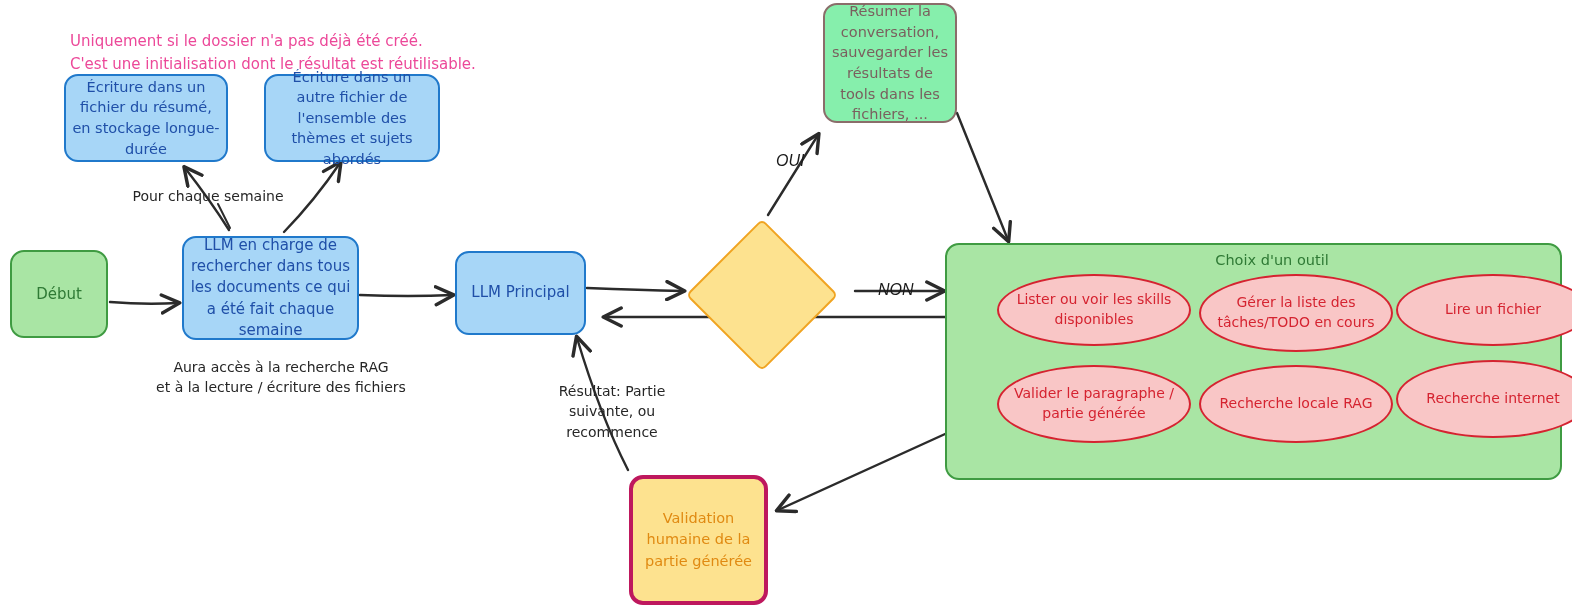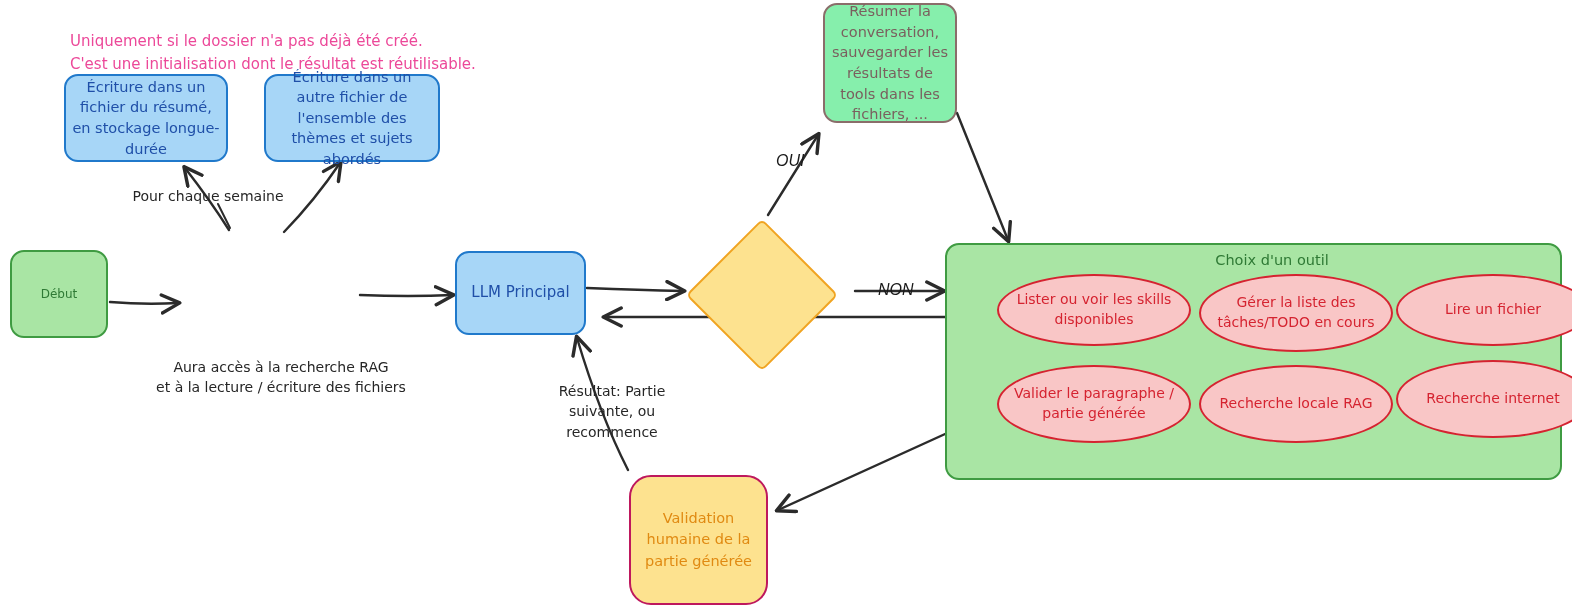--- a/index.html
+++ b/index.html
@@ -44,21 +44,21 @@
     box-sizing: border-box;
     white-space: pre-line;
   }
 
   
   .n-start {
     background: #a9e5a4;
     border: 2px solid #3f9b42;
     border-radius: 14px;
     color: #2f7a35;
-    font-size: 12px;
+    font-size: 15px;
     line-height: 1.35;
   }
 
   
   .n-blue {
     background: #a7d6f7;
     border: 2px solid #2079cb;
     border-radius: 14px;
     color: #1f4fa8;
     font-size: 15px;
@@ -72,22 +72,22 @@
     border: 2px solid #8a6d6a;
     border-radius: 14px;
     color: #7a5f5e;
     font-size: 14.5px;
     line-height: 1.42;
   }
 
   
   .n-orange {
     background: #fde28f;
-    border: 2px solid #be185d;
-    border-radius: 22px;
+    border: 4px solid #be185d;
+    border-radius: 14px;
     color: #e08a12;
     font-size: 14.5px;
     line-height: 1.45;
   }
 
   
   .n-diamond {
     background: transparent;
     border: none;
     color: #e08a12;
@@ -229,20 +229,23 @@
   </div>
 
   <div class="node n-blue n-blue-small" style="left:264px; top:74px; width:176px; height:88px;">
     <span class="txt">Écriture dans un autre fichier de l'ensemble des thèmes et sujets abordés</span>
   </div>
 
   <div class="node n-start" style="left:10px; top:250px; width:98px; height:88px;">
     <span class="txt">Début</span>
   </div>
 
+  <div class="node n-blue" style="left:182px; top:236px; width:177px; height:104px;">
+    <span class="txt">LLM en charge de rechercher dans tous les documents ce qui a été fait chaque semaine</span>
+  </div>
 
   <div class="node n-blue" style="left:455px; top:251px; width:131px; height:84px;">
     <span class="txt">LLM Principal</span>
   </div>
 
   <div class="node n-diamond" style="left:686px; top:219px; width:148px; height:148px;">
     <span class="rot"></span>
   </div>
 
   <div class="node n-purple" style="left:823px; top:3px; width:134px; height:120px;">

